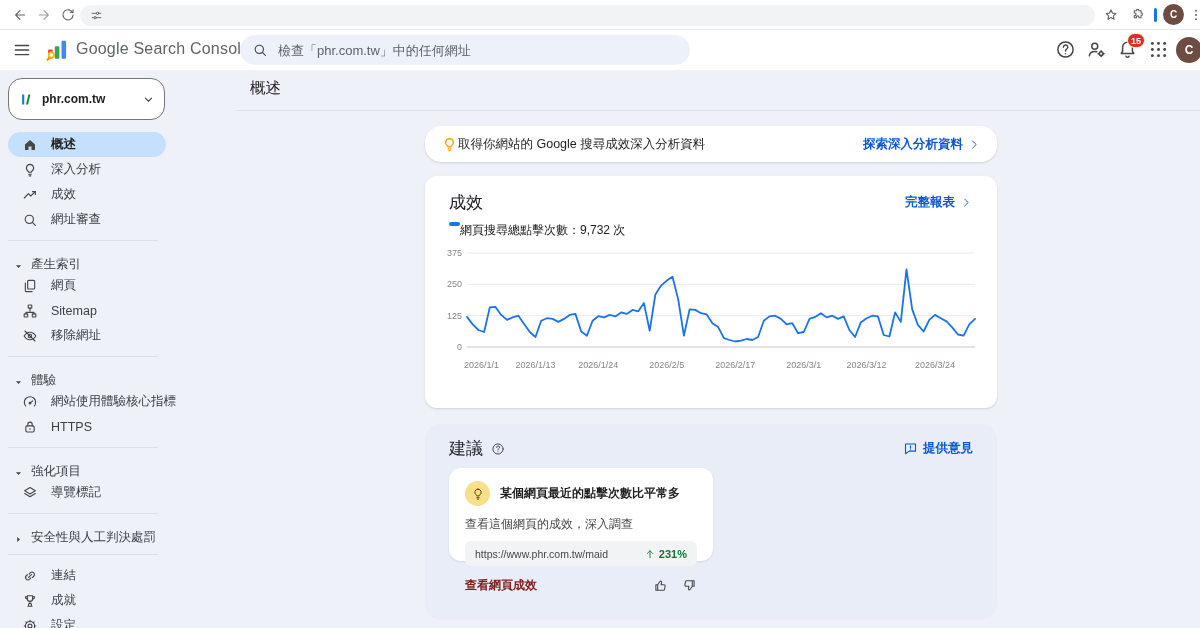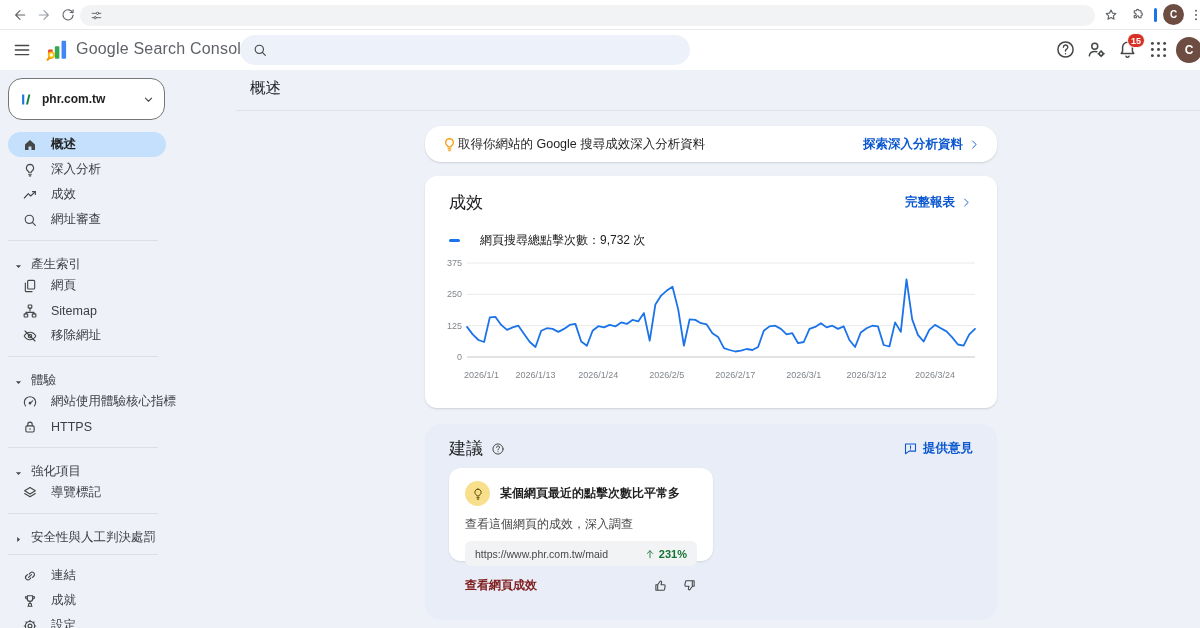--- a/index.html
+++ b/index.html
@@ -71,21 +71,21 @@
 
   .banner { top:56px; height:36px; display:flex; align-items:center; padding:0 16px; border-radius:16px; }
   .banner .bulb { width:17px; height:17px; color:#f29900; }
   .banner-text { flex:1; font-size:12.5px; color:#1f1f1f; }
   .blue-link { display:flex; align-items:center; gap:5px; color:#0b57d0; font-size:12.5px; font-weight:bold; cursor:pointer; }
   .blue-link .ic { width:13px; height:13px; }
 
   .perf { top:106px; height:232px; border-radius:12px; padding:15px 24px 0 24px; }
   .card-head { display:flex; align-items:center; justify-content:space-between; }
   .card-title { font-size:17px; color:#202124; }
-  .legend-row { display:flex; align-items:center; gap:20px; margin-top:18px; }
+  .legend-row { display:flex; align-items:flex-start; gap:0; margin-top:8px; }
   .legend-dash { width:11px; height:3.5px; border-radius:2px; background:#1a73e8; }
   .legend-text { font-size:12px; color:#202124; }
   #perf-chart { margin:8px 0 0 -9px; width:540px; height:128px; }
 
   .rec { top:354px; height:196px; background:#e8edf7; border-radius:16px; box-shadow:none; padding:13px 24px 0 24px; }
   .rec-head-left { display:flex; align-items:center; gap:8px; }
   .rec-help { width:14px; height:14px; color:#474747; }
   .rec-card { margin-top:8px; width:264px; height:93px; background:#fff; border-radius:12px;
               box-shadow:0 1px 2px rgba(60,64,67,.12); padding:13px 16px 0 16px; }
   .rec-row1 { display:flex; align-items:center; gap:10px; }
@@ -173,20 +173,21 @@
         </svg>
       </span>
     <span class="app-title">Google Search Console</span>
     <div class="search-pill">
       <span class="ic">
           <svg viewBox="0 0 24 24" fill="none" stroke="currentColor" stroke-width="1.7" stroke-linecap="round" stroke-linejoin="round">
             <circle cx="11" cy="11" r="6.2"></circle>
             <path d="M15.6 15.6 20 20"></path>
           </svg>
         </span>
+      <input placeholder="檢查「phr.com.tw」中的任何網址" style="">
     </div>
     <span class="ic ab-ic" style="left:1055px">
         <svg viewBox="0 0 24 24" fill="none" stroke="currentColor" stroke-width="1.7" stroke-linecap="round" stroke-linejoin="round">
           <circle cx="12" cy="12" r="8.7"></circle>
           <path d="M9.6 9.3a2.5 2.5 0 1 1 3.6 2.2c-.8.4-1.2 1-1.2 1.8v.3"></path>
           <path d="M12 16.8v.1"></path>
         </svg>
       </span>
     <span class="ic ab-ic" style="left:1086px">
         <svg viewBox="0 0 24 24" fill="none" stroke="currentColor" stroke-width="1.7" stroke-linecap="round" stroke-linejoin="round">

